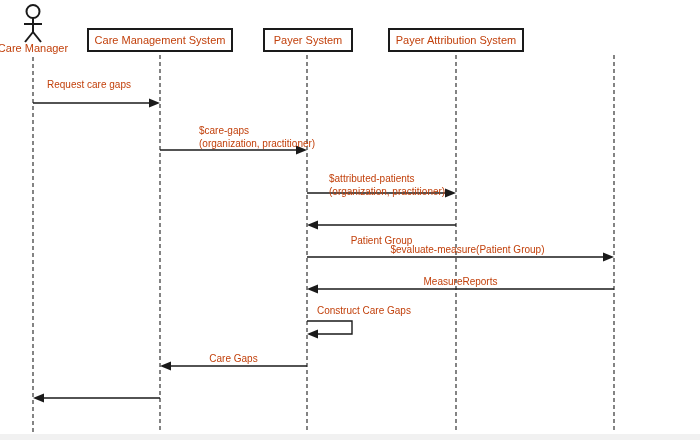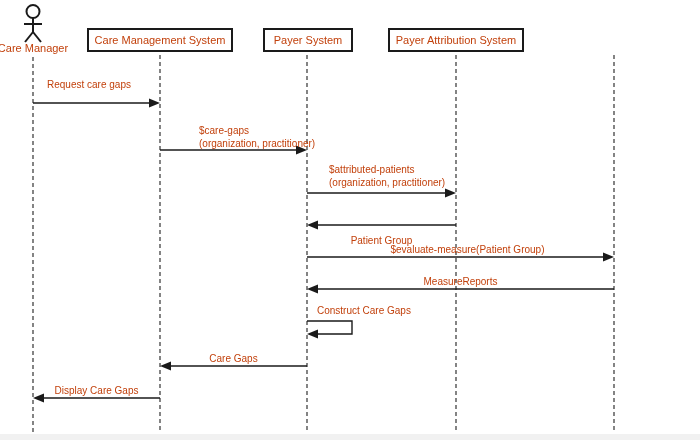--- a/index.html
+++ b/index.html
@@ -104,21 +104,21 @@
 
   <div class="msg" style="left:47px; top:78px;">
     <div>Request care gaps</div>
   </div>
 
   <div class="msg" style="left:184px; top:124px;margin-left:15px;">
     <div>$care-gaps</div>
     <div>(organization, practitioner)</div>
   </div>
 
-  <div class="msg" style="left:329px; top:163px;">
+  <div class="msg" style="left:329px; top:172px;">
     <div>$attributed-patients</div>
     <div>(organization, practitioner)</div>
   </div>
 
   <div class="msg center" style="left:307px; top:211px; width:149px;margin-top:23px;">
     <div>Patient Group</div>
   </div>
 
   <div class="msg center" style="left:314px; top:243px; width:307px;">
     <div>$evaluate-measure(Patient Group)</div>
@@ -129,18 +129,15 @@
   </div>
 
   <div class="msg center" style="left:307px; top:275px; width:307px;">
     <div>MeasureReports</div>
   </div>
 
   <div class="msg center" style="left:160px; top:352px; width:147px;">
     <div>Care Gaps</div>
   </div>
 
-  <div class="msg center" style="left:33px; top:384px; width:127px;">
-    <div>Display Care Gaps</div>
-  </div>
 
   <div class="bottom-bar"></div>
 </div>
 
 </body></html>

